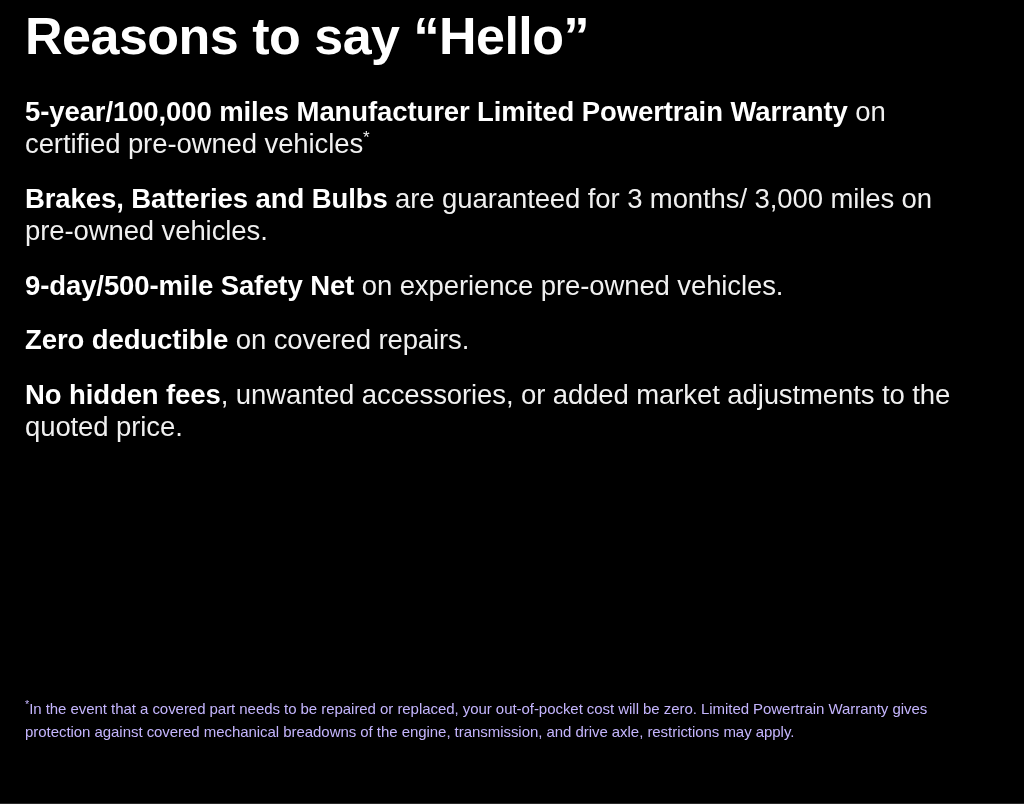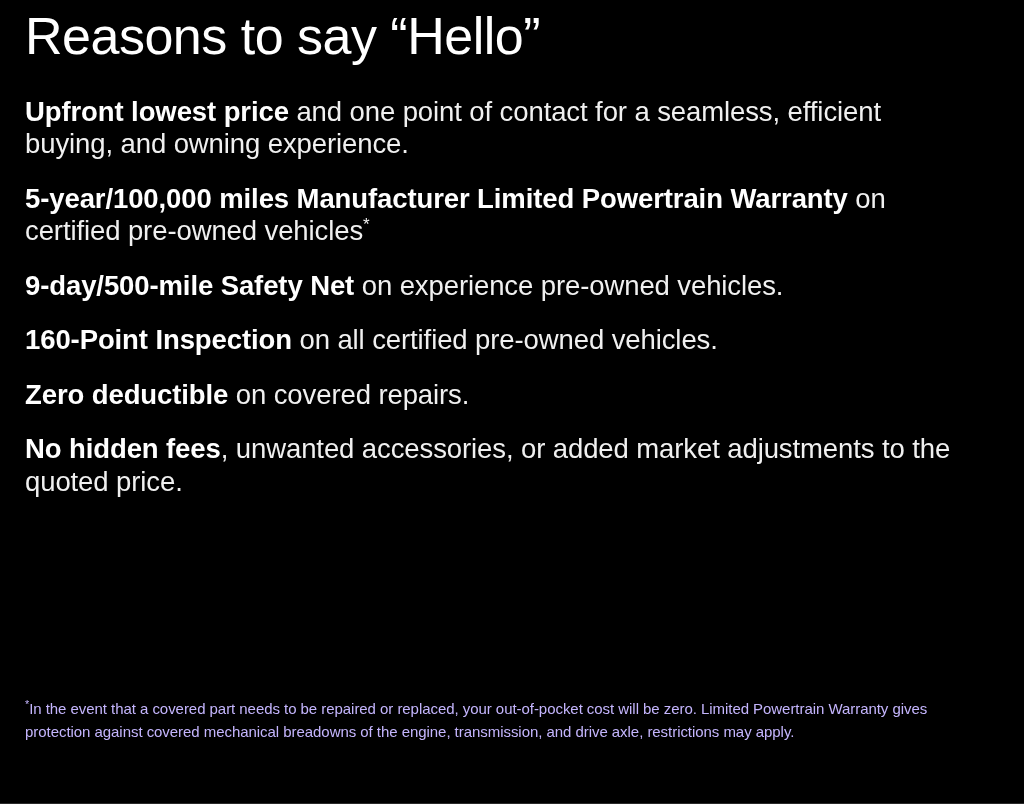--- a/index.html
+++ b/index.html
@@ -25,21 +25,21 @@
     box-sizing: border-box;
     border-bottom: 1px solid #2a2a2a;
   }
 
   
   #title {
     position: absolute;
     left: 25px;
     top: 8px;
     font-size: 52px;
-    font-weight: normal;
+    font-weight: bold;
     line-height: 1.08;
     letter-spacing: -0.5px;
     white-space: nowrap;
     color: #ffffff;
   }
 
   
   #bullets {
     position: absolute;
     left: 25px;
@@ -88,24 +88,23 @@
   }
 </style>
 </head>
 <body>
 
 <div id="slide">
 
   <div id="title">Reasons to say “Hello”</div>
 
   <div id="bullets">
-      <div class="bullet"><span class="lead">Upfront lowest price</span><span class="rest"> and one point of contact for a seamless, efficient buying, and owning experience.</span></div>
       <div class="bullet"><span class="lead">5-year/100,000 miles Manufacturer Limited Powertrain Warranty</span><span class="rest"> on certified pre-owned vehicles</span><sup class="star">*</sup></div>
+      <div class="bullet"><span class="lead">Brakes, Batteries and Bulbs</span><span class="rest"> are guaranteed for 3 months/ 3,000 miles on pre-owned vehicles.</span></div>
       <div class="bullet"><span class="lead">9-day/500-mile Safety Net</span><span class="rest"> on experience pre-owned vehicles.</span></div>
-      <div class="bullet"><span class="lead">160-Point Inspection</span><span class="rest"> on all certified pre-owned vehicles.</span></div>
       <div class="bullet"><span class="lead">Zero deductible</span><span class="rest"> on covered repairs.</span></div>
       <div class="bullet"><span class="lead">No hidden fees</span><span class="rest">, unwanted accessories, or added market adjustments to the quoted price.</span></div>
     </div>
 
   <div id="footnote">
     <sup class="star">*</sup><span>In the event that a covered part needs to be repaired or replaced, your out-of-pocket cost will be zero. Limited Powertrain Warranty gives protection against covered mechanical breadowns of the engine, transmission, and drive axle, restrictions may apply.</span>
   </div>
 
 </div>
 

